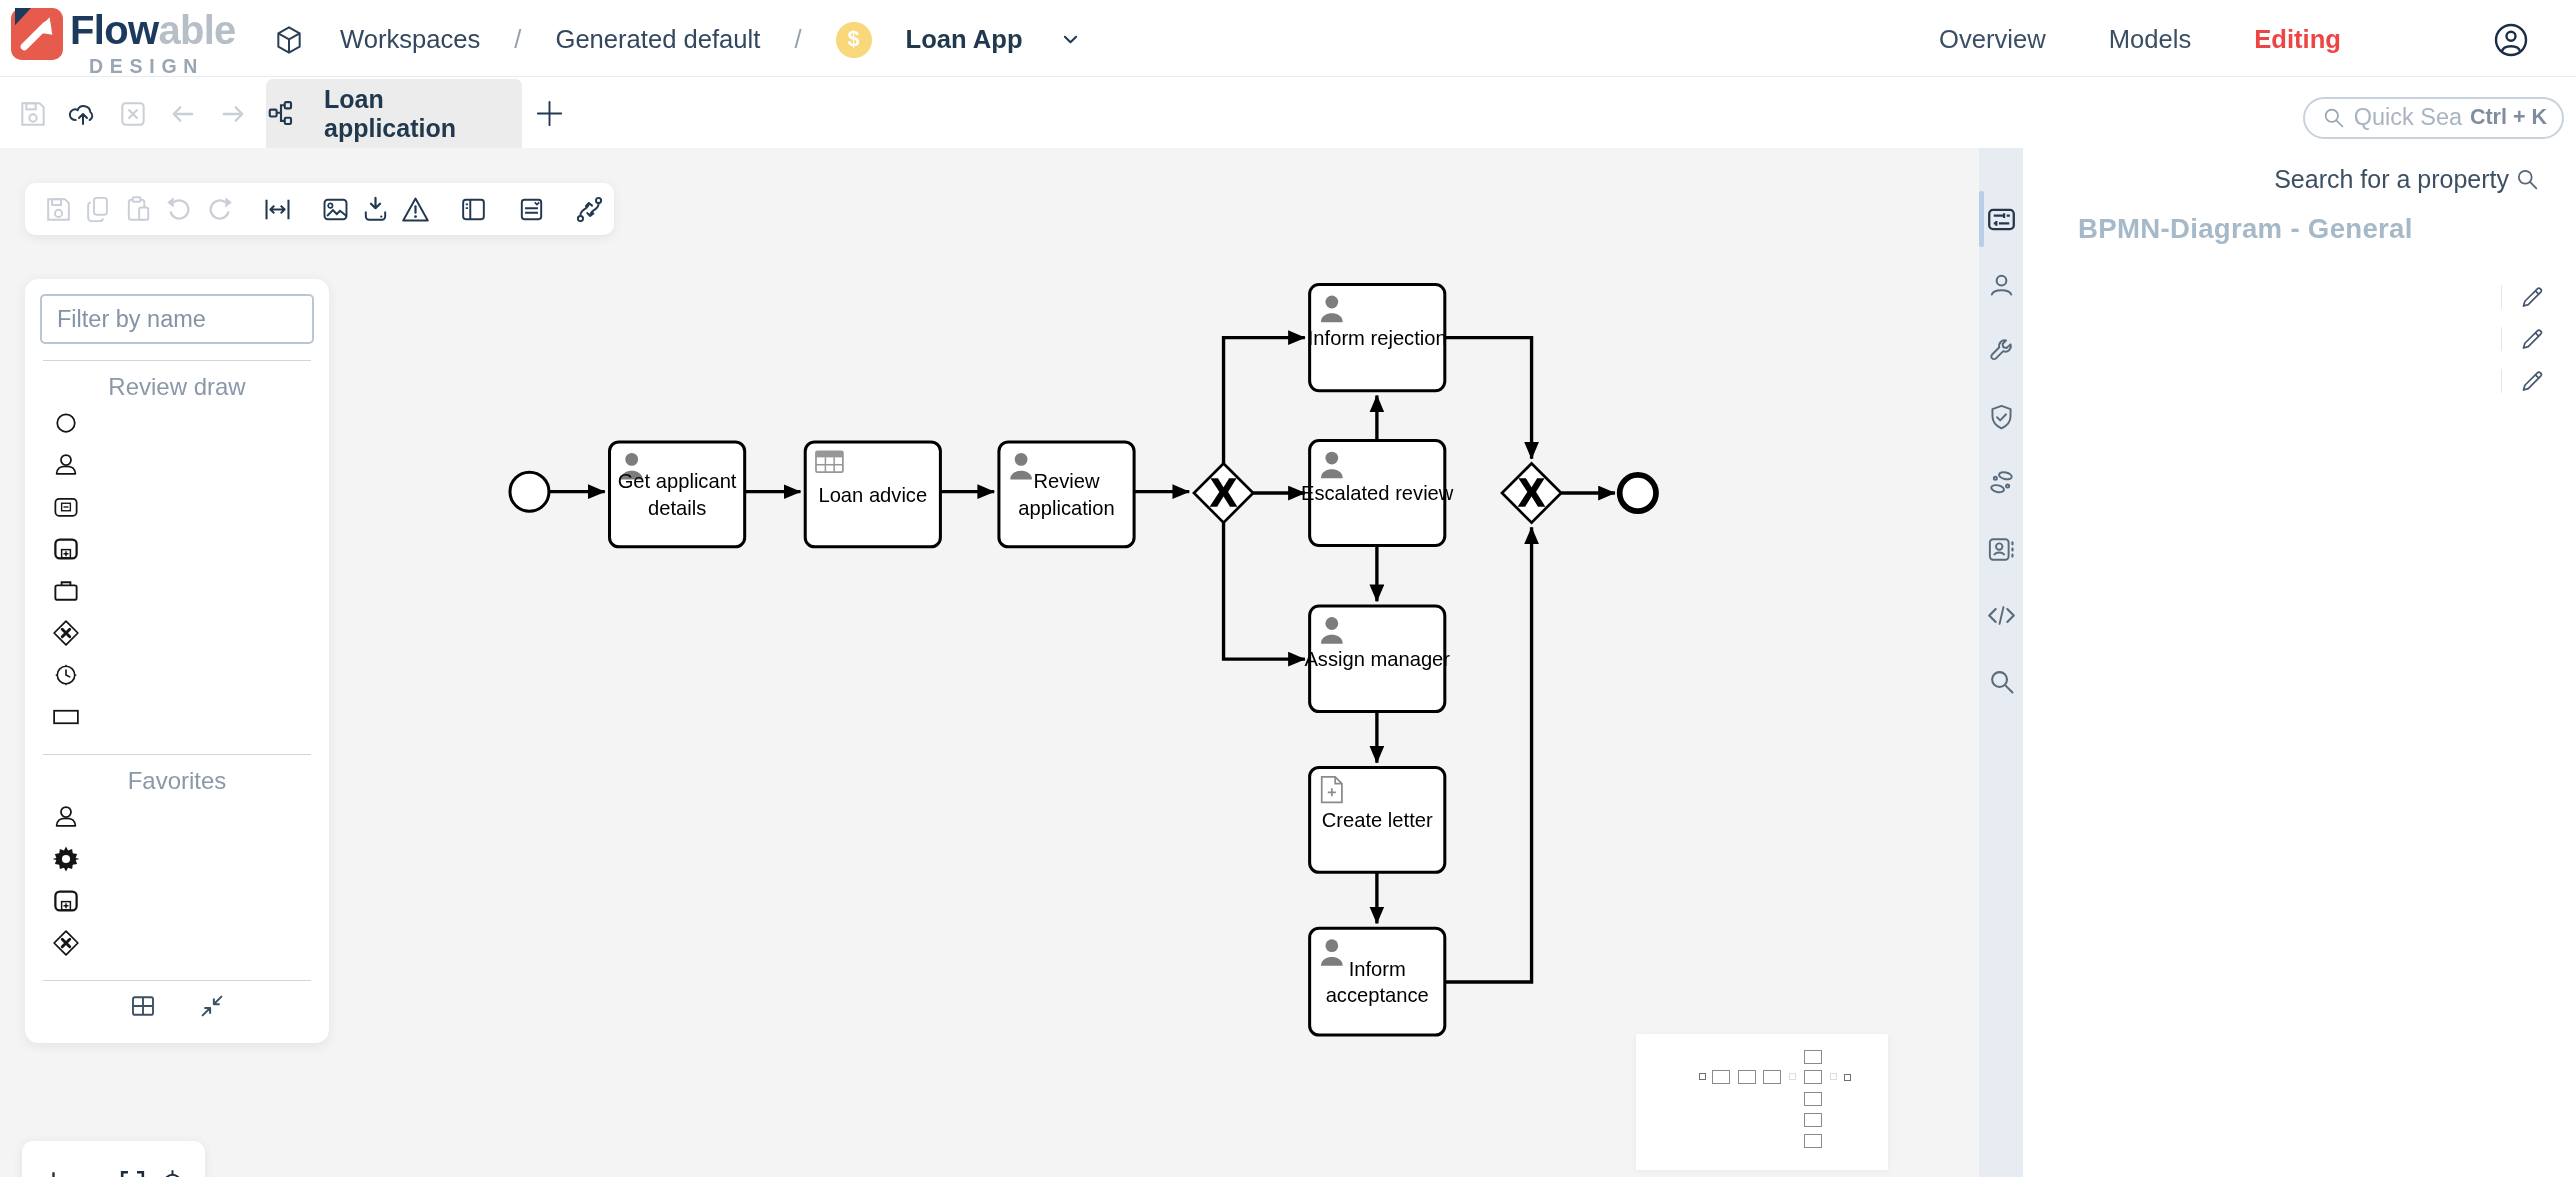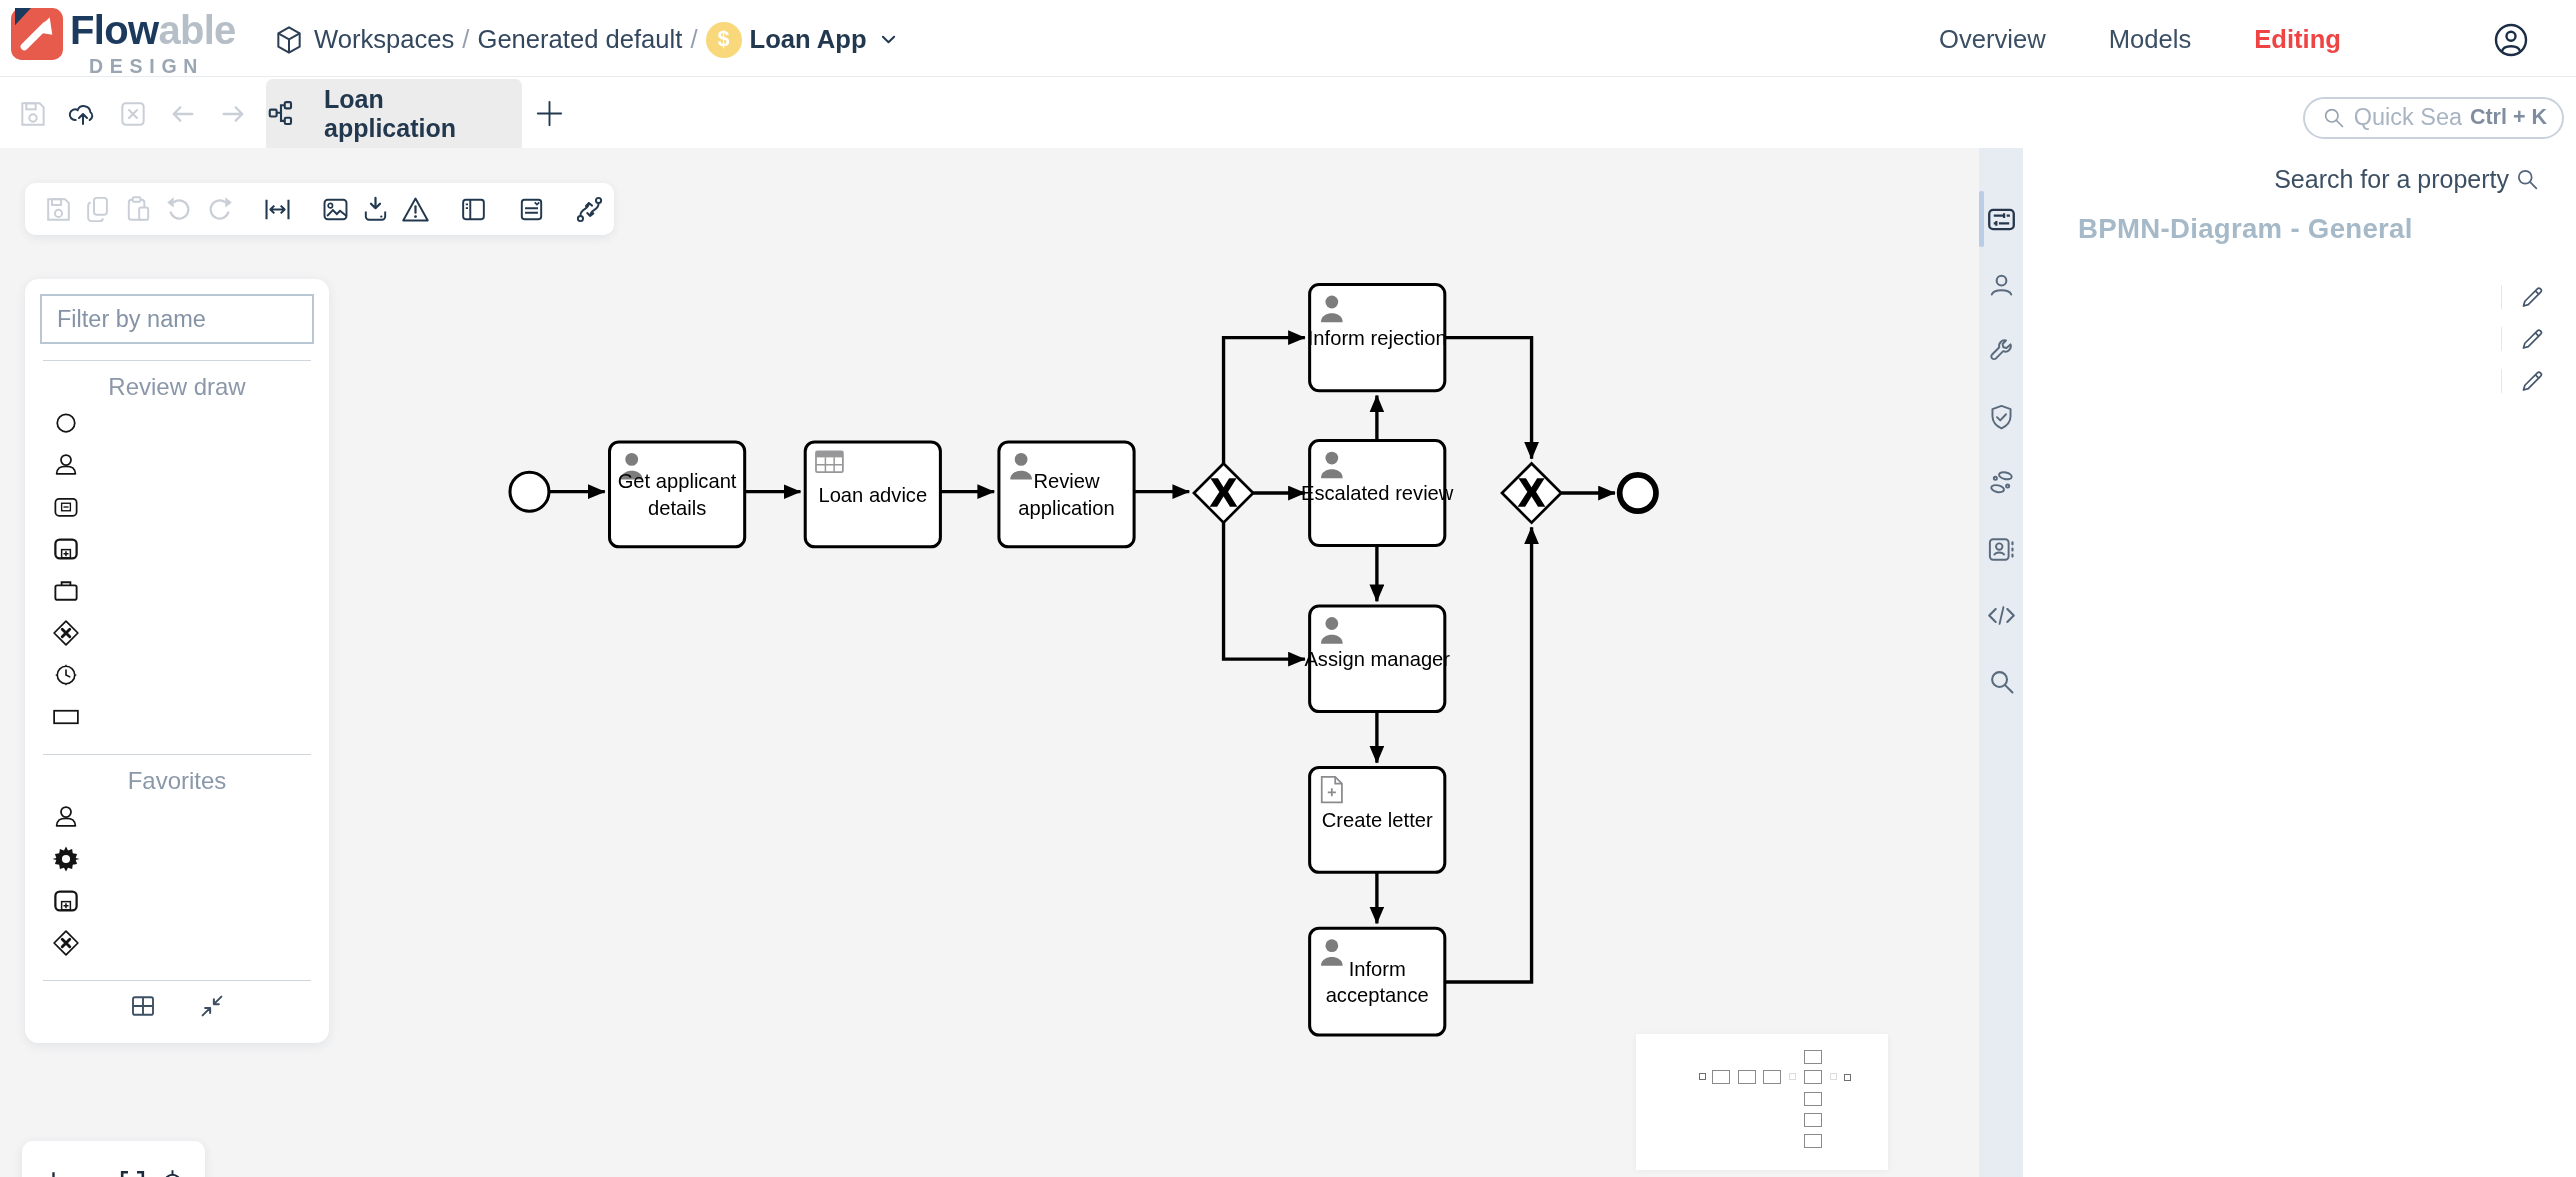--- a/index.html
+++ b/index.html
@@ -9,21 +9,21 @@
   
   .header { position:absolute; left:0; top:0; width:2576px; height:77px; background:#fff;
     border-bottom:1.3px solid #e9ecef; }
   .logo-wrap { position:absolute; left:11.4px; top:8px; display:flex; align-items:flex-start; }
   .logo-badge { width:52px; height:52px; background:#e65b4b; border-radius:10.8px; position:relative; }
   .logo-badge svg { position:absolute; left:0; top:0; }
   .brand-line { margin-left:6.7px; }
   .brand-text { font-size:40px; font-weight:800; letter-spacing:-0.7px; line-height:44px; }
   .brand-text .p1 { color:#1c3a5e; } .brand-text .p2 { color:#b6bfc8; }
   .brand-sub { font-size:19.5px; font-weight:700; letter-spacing:6.7px; color:#9aa6b2; margin:2.7px 0 0 19px; }
-  .breadcrumb { position:absolute; left:272px; top:0; height:79px; display:flex; align-items:center; gap:8px; }
+  .breadcrumb { position:absolute; left:272px; top:0; height:79px; display:flex; align-items:center; gap:34px; }
   .crumb { font-size:25.6px; color:#33475e; }
   .crumb-sep { font-size:25.6px; color:#94a0ae; }
   .app-badge { width:36px; height:36px; border-radius:50%; background:#f8d87a; color:#fff;
     font-size:21.5px; font-weight:700; display:flex; align-items:center; justify-content:center; }
   .app-name { font-size:25.6px; font-weight:700; color:#22384f; }
   .hnav { position:absolute; right:235px; top:0; height:79px; display:flex; align-items:center; gap:63px; }
   .hnav-item { font-size:25.6px; color:#3a4e64; }
   .hnav-item.active { font-weight:700; color:#ef4444; }
   .avatar { position:absolute; right:47px; top:21.5px; }
 
@@ -44,21 +44,21 @@
 
   
   .canvas { position:absolute; left:0; top:148px; width:1979px; height:1029px; background:#f4f4f5; overflow:hidden; }
   .toolbar { position:absolute; left:25px; top:35px; width:589px; height:52px; background:#fff; border-radius:10.8px;
     box-shadow:0 2.7px 9.4px rgba(30,45,70,.08); display:flex; align-items:center; padding:0 17.5px; gap:9.4px; }
   .tsep { width:1.3px; height:31px; background:#e4e7eb; margin:0 4px; }
   .tool { width:32px; height:32px; display:flex; align-items:center; justify-content:center; }
 
   .palette { position:absolute; left:25px; top:131px; width:304px; height:764px; background:#fff; border-radius:13.5px;
     box-shadow:0 2.7px 10.8px rgba(30,45,70,.08); padding:15px; display:flex; flex-direction:column; }
-  .pal-filter { width:100%; height:50px; border:2px solid #b9c7d4; border-radius:0; font-size:23.5px; color:#33475e;
+  .pal-filter { width:100%; height:50px; border:2px solid #b9c7d4; border-radius:5px; font-size:23.5px; color:#33475e;
     padding:0 15px; outline:none; font-family:"Liberation Sans",sans-serif; }
   .pal-filter::placeholder { color:#8593a6; }
   .pal-div { height:1.3px; background:#cfd5dc; margin:16px 2.7px 0 2.7px; }
   .pal-title { text-align:center; font-size:24px; color:#8b98a9; margin-top:10.8px; height:30px; line-height:30px; }
   .pal-item { display:flex; align-items:center; gap:13.5px; height:42px; padding-left:10.8px; cursor:pointer; }
   .pal-item .plabel { font-size:24px; color:#161616; white-space:nowrap; }
   .pal-ic { width:31px; height:31px; display:flex; align-items:center; justify-content:center; flex:none; }
   .pal-bottom { margin-top:9.4px; display:flex; justify-content:center; gap:38px; align-items:center; }
 
   .minimap { position:absolute; left:1636px; top:886px; width:252px; height:136px; background:#fff;

